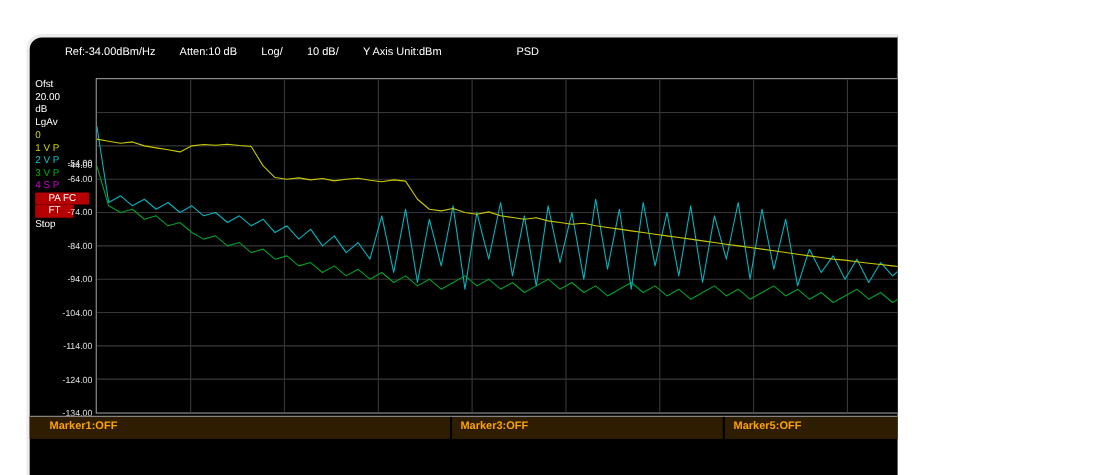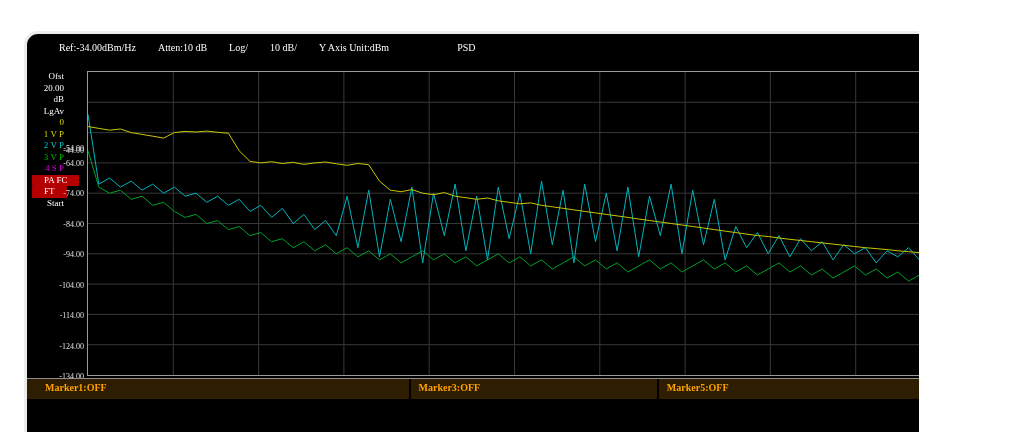--- a/index.html
+++ b/index.html
@@ -1,17 +1,17 @@
 <!DOCTYPE html>
 <html><head>
 <meta charset="utf-8">
 <style>
   html,body{margin:0;padding:0;background:#ffffff;}
-  .page{position:relative;width:919px;height:432px;background:#ffffff;overflow:hidden;
-        font-family:Liberation Serif, serif;text-align:right;}
+  .page{position:relative;width:816px;height:432px;background:#ffffff;overflow:hidden;
+        font-family:Liberation Sans, sans-serif;}
   .bezel{position:absolute;left:24px;top:31px;width:961px;height:470px;background:#000;
          border:3px solid #ececec;border-radius:14px;box-sizing:border-box;padding:6px 0 0 0;}
   .topbar{display:flex;gap:22px;color:#ffffff;font-size:10px;padding:2px 0 10px 32px;white-space:nowrap;}
   .topbar span[data-name="top-bar-item-psd"]{margin-left:46px;}
   .main{display:flex;align-items:flex-start;margin-top:8px;}
   .sidebar{width:32px;padding-left:5px;font-size:9px;line-height:11.5px;color:#fff;}
   .side-item{white-space:nowrap;}
   .side-item .bg{display:inline-block;padding:0 12px;border-radius:1px;}
   .ylabels{position:relative;width:26px;height:305px;font-size:8px;color:#e0e0e0;}
   .y-tick{position:absolute;right:3px;transform:translateY(-50%);white-space:nowrap;}
@@ -46,21 +46,21 @@
           <div class="side-item" data-name="trace-indicator-20-00"><span data-name="trace-indicator-label" style="color: rgb(255, 255, 255);">20.00</span></div>
           <div class="side-item" data-name="trace-indicator-db"><span data-name="trace-indicator-label" style="color: rgb(255, 255, 255);">dB</span></div>
           <div class="side-item" data-name="trace-indicator-lgav"><span data-name="trace-indicator-label" style="color: rgb(255, 255, 255);">LgAv</span></div>
           <div class="side-item" data-name="trace-indicator-0"><span data-name="trace-indicator-label" style="color: rgb(214, 214, 0);">0</span></div>
           <div class="side-item" data-name="trace-indicator-1-v-p"><span data-name="trace-indicator-label" style="color: rgb(214, 214, 0);">1 V P</span></div>
           <div class="side-item" data-name="trace-indicator-2-v-p"><span data-name="trace-indicator-label" style="color: rgb(0, 200, 200);">2 V P</span></div>
           <div class="side-item" data-name="trace-indicator-3-v-p"><span data-name="trace-indicator-label" style="color: rgb(0, 180, 0);">3 V P</span></div>
           <div class="side-item" data-name="trace-indicator-4-s-p"><span data-name="trace-indicator-label" style="color: rgb(214, 0, 214);">4 S P</span></div>
           <div class="side-item" data-name="trace-indicator-pa-fc"><span data-name="trace-indicator-label" class="bg" style="color: rgb(255, 255, 255); background: rgb(180, 0, 0);">PA FC</span></div>
           <div class="side-item" data-name="trace-indicator-ft"><span data-name="trace-indicator-label" class="bg" style="color: rgb(255, 255, 255); background: rgb(180, 0, 0);">FT</span></div>
-          <div class="side-item" data-name="trace-indicator-etrg"><span data-name="trace-indicator-label" style="color: rgb(255, 255, 255);">Start</span></div>
+          <div class="side-item" data-name="trace-indicator-etrg"><span data-name="trace-indicator-label" style="color: rgb(255, 255, 255);">Stop</span></div>
         </div>
       <div class="ylabels" id="ylabels" data-name="y-axis-labels">
           <div class="y-tick" data-name="y-tick-label" style="top: 10%; margin-top: 48px;">-44.00</div>
           <div class="y-tick" data-name="y-tick-label" style="top: 20%; margin-top: 16px;">-54.00</div>
           <div class="y-tick" data-name="y-tick-label" style="top: 30%;">-64.00</div>
           <div class="y-tick" data-name="y-tick-label" style="top: 40%;">-74.00</div>
           <div class="y-tick" data-name="y-tick-label" style="top: 50%;">-84.00</div>
           <div class="y-tick" data-name="y-tick-label" style="top: 60%;">-94.00</div>
           <div class="y-tick" data-name="y-tick-label" style="top: 70%;">-104.00</div>
           <div class="y-tick" data-name="y-tick-label" style="top: 80%;">-114.00</div>

